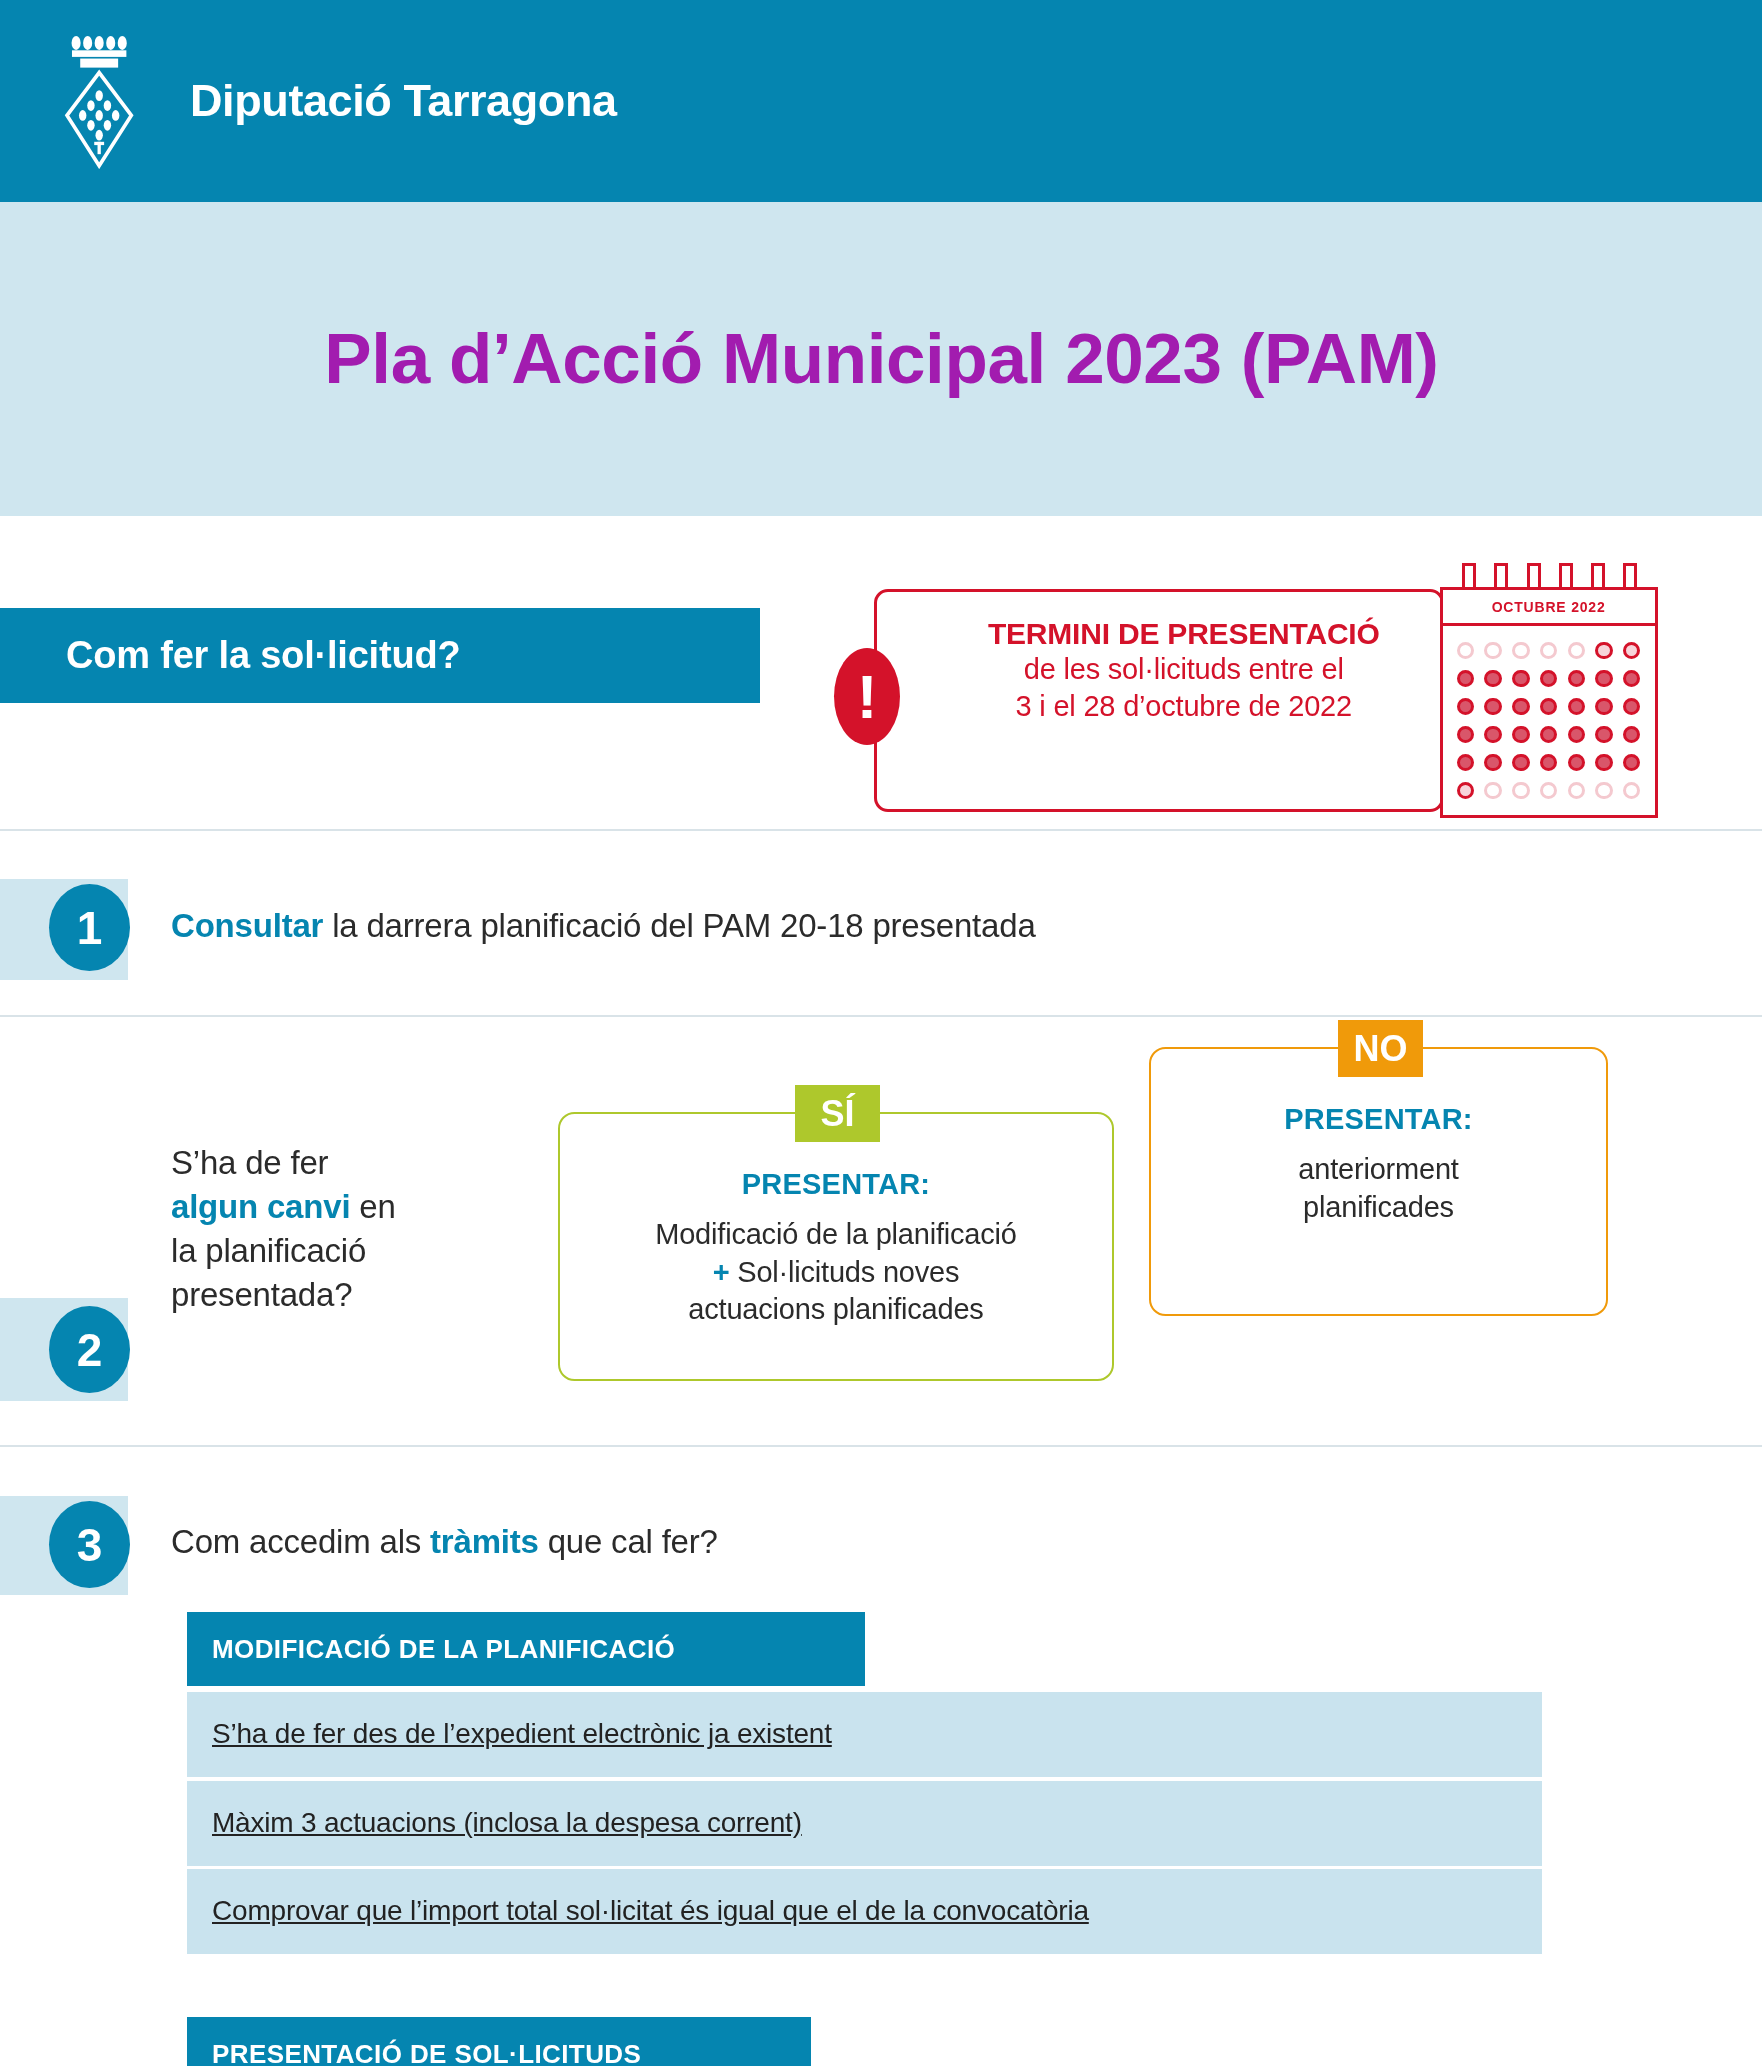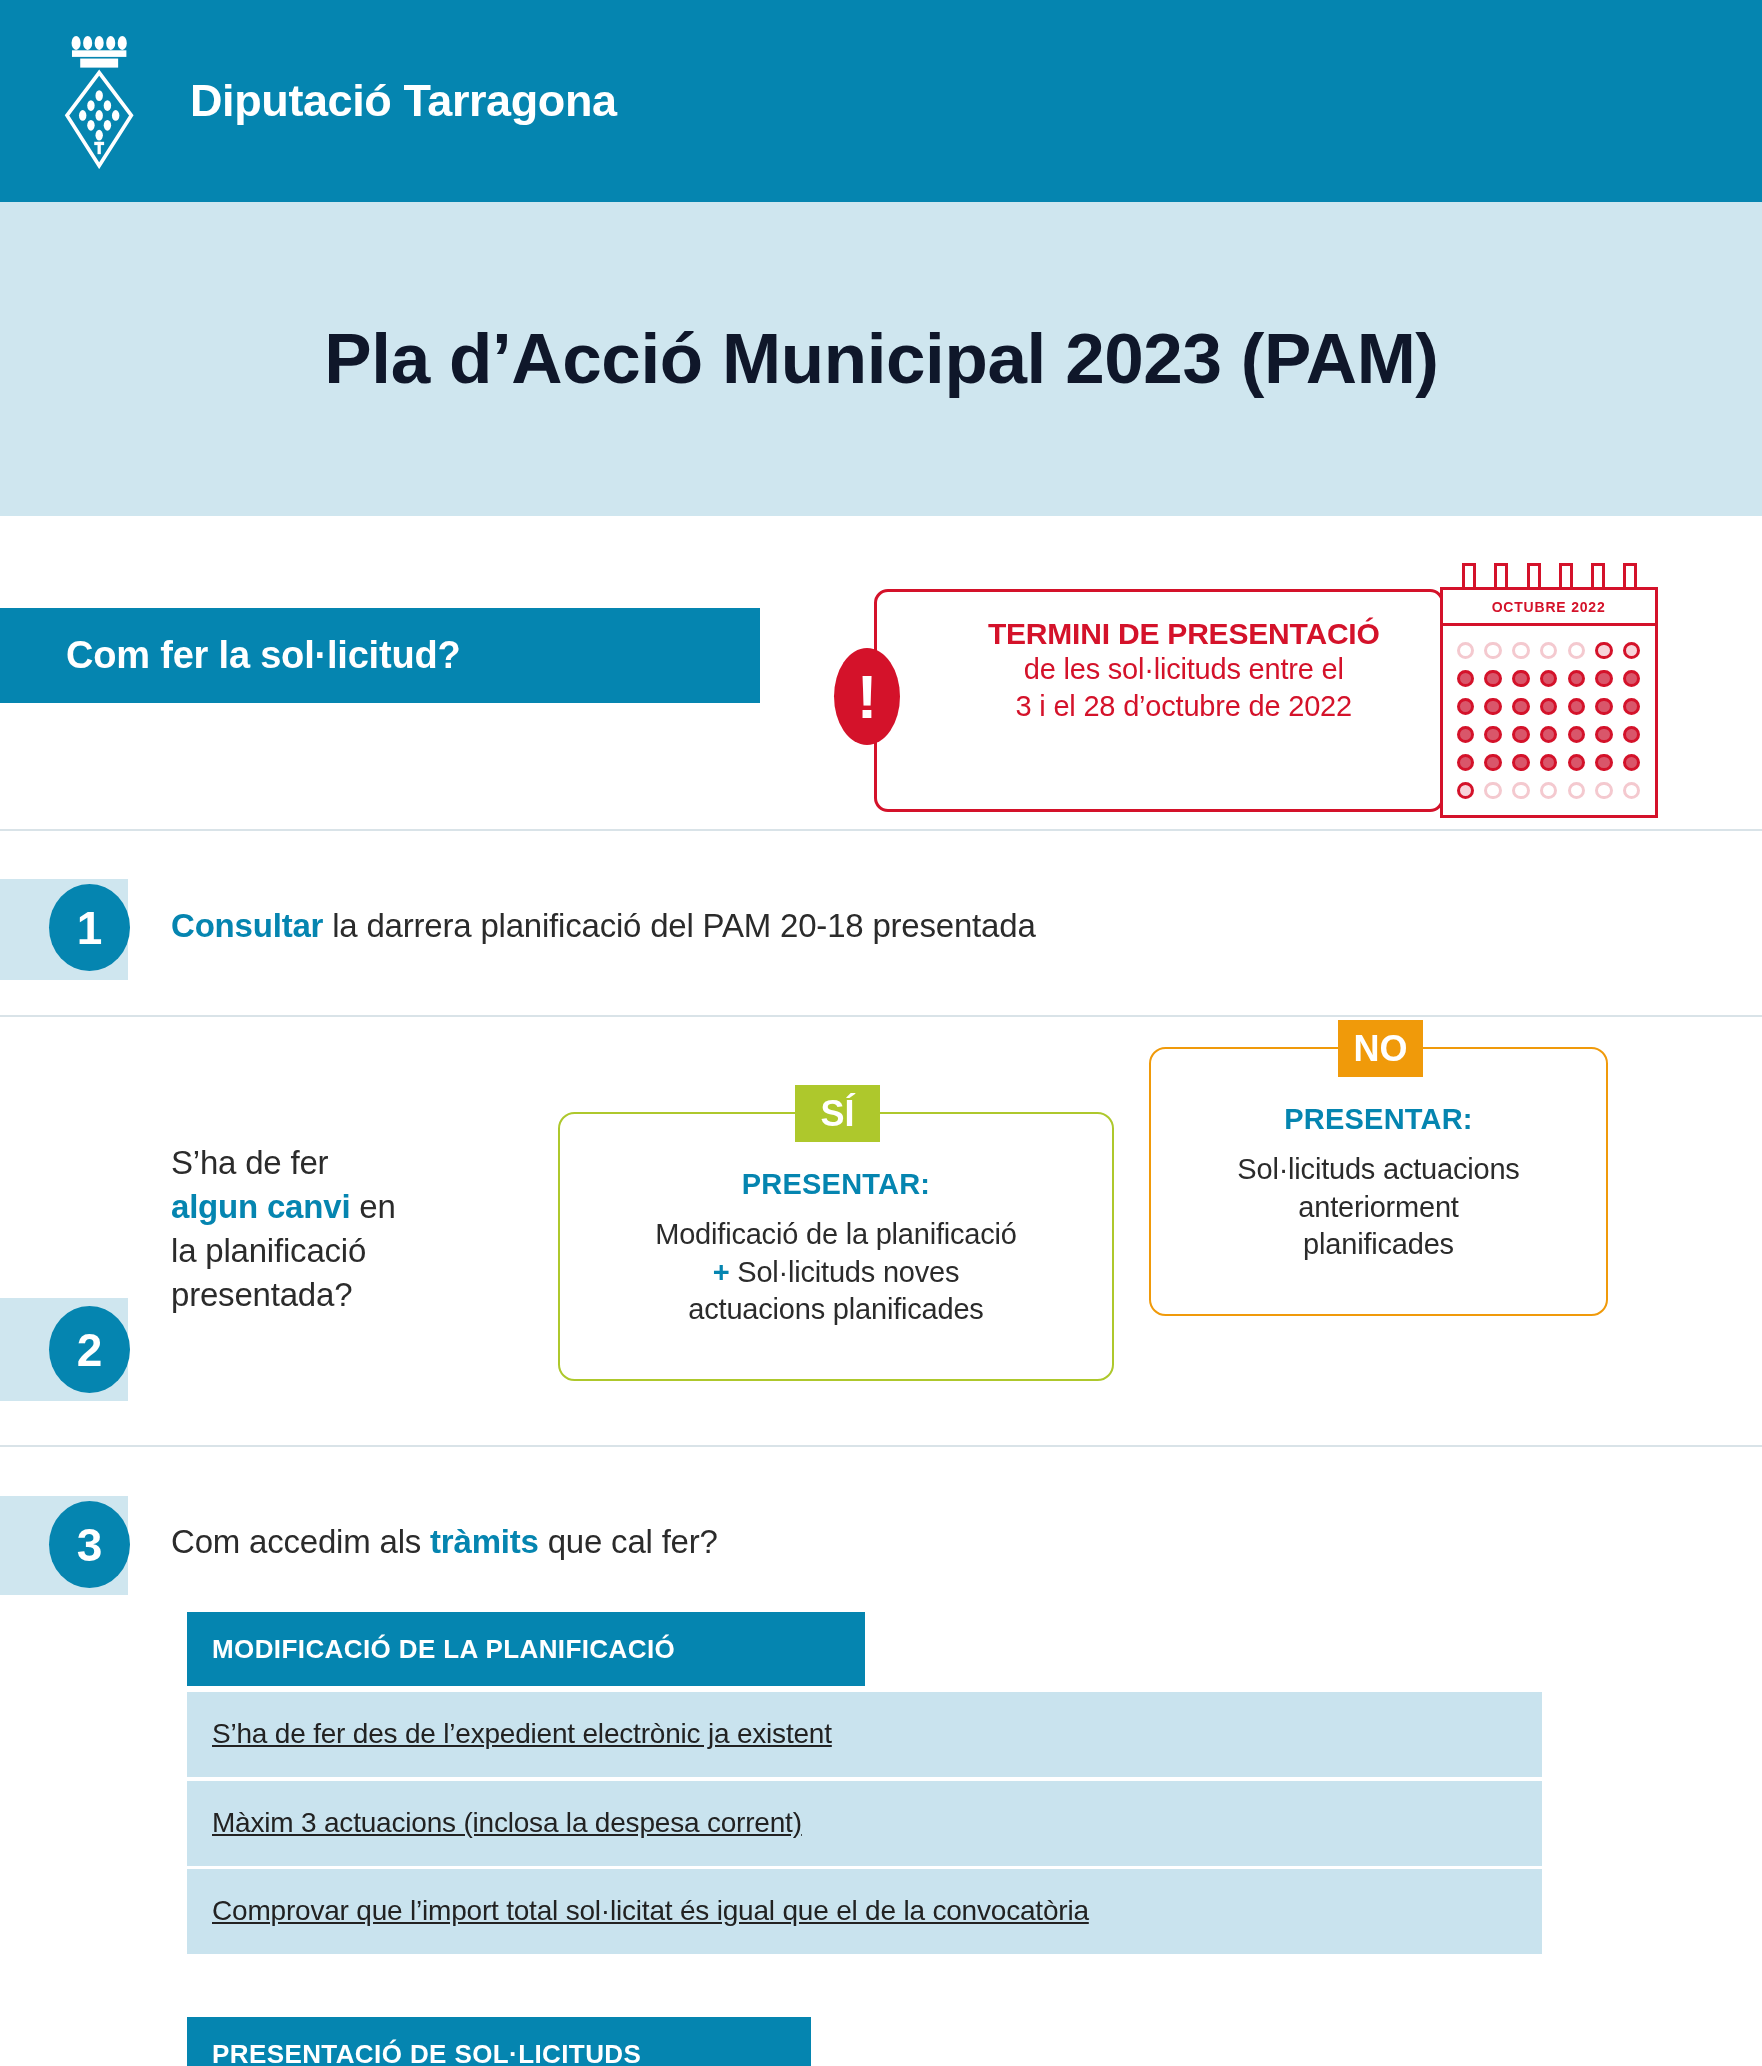--- a/index.html
+++ b/index.html
@@ -33,21 +33,21 @@
 
   
   .titleband {
     position: absolute; left: 0; top: 202px;
     width: 1763px; height: 314px;
     background: #cfe6ef;
     display: flex; flex-direction: column;
     align-items: center; justify-content: center;
   }
   .title-l1 { color: #1878a0; font-size: 69px; font-weight: 400; letter-spacing: -0.4px; line-height: 1.12; }
-  .title-l2 { color: #0f172a; font-size: 71px; font-weight: bold; letter-spacing: -0.4px; line-height: 1.12; text-align: center; }
+  .title-l2 { color: #a21caf; font-size: 71px; font-weight: bold; letter-spacing: -0.4px; line-height: 1.12; text-align: center; }
 
   
   .howbar {
     position: absolute; left: 0; top: 608px;
     width: 760px; height: 95px;
     background: #0585b0;
     display: flex; align-items: center;
   }
   .howbar-label {
     color: #fff; font-size: 38px; font-weight: bold;
@@ -300,21 +300,20 @@
       <div>actuacions planificades</div>
     </div>
   </div>
 </div>
 
 <div class="ynbox" style="left:1149px; top:1047px; width:459px; height:269px; border:2.9px solid #F09A0A">
   <div class="yn-tab" style="left:187px; background:#F09A0A">NO</div>
   <div class="yn-inner">
     <div class="yn-present">PRESENTAR:</div>
     <div class="yn-body">
-      <div>Sol·licituds actuacions</div>
       <div>anteriorment</div>
       <div>planificades</div>
     </div>
   </div>
 </div>
 
 <div class="rule" style="top:1445px"></div>
 
 <div class="step">
   <div class="step-band" style="top:1496px; height:99px"></div>

